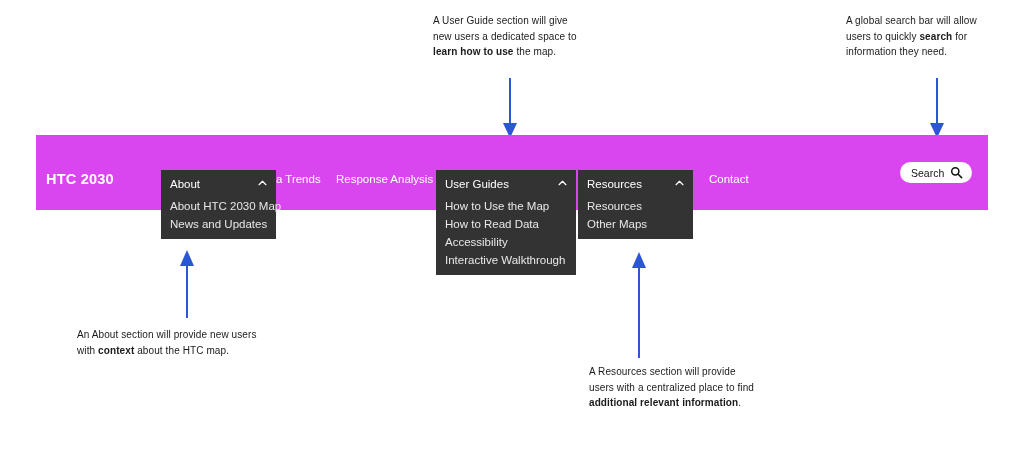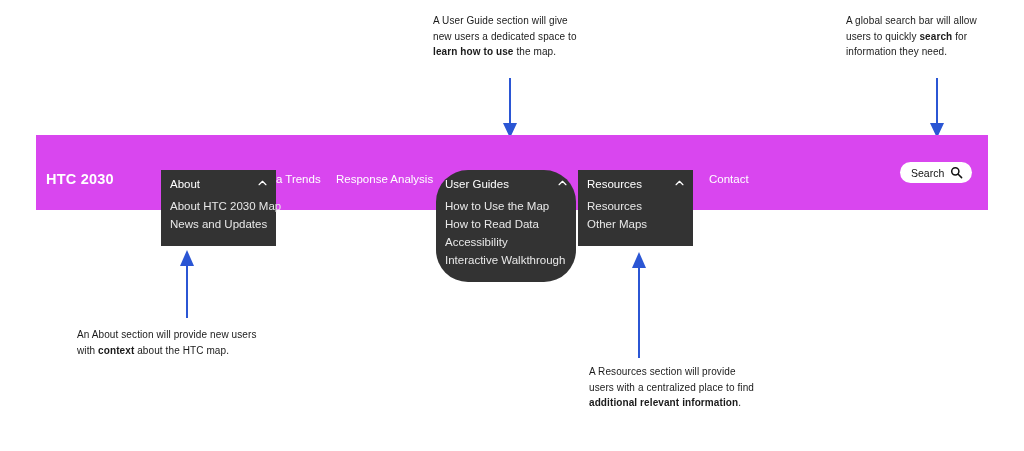--- a/index.html
+++ b/index.html
@@ -80,21 +80,21 @@
     white-space: nowrap;
   }
   .chev {
     position: absolute;
     right: 9px;
     top: 10px;
     width: 9px;
     height: 6px;
   }
   .menu-list {
-    padding: 0 0 13px 0;
+    padding: 0 0 6px 0;
   }
   .menu-entry {
     color: #e8e8e8;
     font-size: 11.5px;
     padding: 1px 0 1px 9px;
     line-height: 16px;
     white-space: nowrap;
   }
   .search-box {
     position: absolute;
@@ -185,21 +185,21 @@
     <svg class="chev" viewBox="0 0 10 7">
       <polyline points="1,5.5 5,1.5 9,5.5" fill="none" stroke="#ffffff" stroke-width="1.4" stroke-linecap="round" stroke-linejoin="round"></polyline>
     </svg>
   </div>
   <div class="menu-list">
     <div class="menu-entry">About HTC 2030 Map</div>
     <div class="menu-entry">News and Updates</div>
   </div>
 </div>
 
-<div class="menu-block wide" style="left:436px; top:170px;border-radius:32px;">
+<div class="menu-block wide" style="left:436px; top:170px;">
   <div class="menu-head">
     <span class="label">User Guides</span>
     <svg class="chev" viewBox="0 0 10 7">
       <polyline points="1,5.5 5,1.5 9,5.5" fill="none" stroke="#ffffff" stroke-width="1.4" stroke-linecap="round" stroke-linejoin="round"></polyline>
     </svg>
   </div>
   <div class="menu-list">
     <div class="menu-entry">How to Use the Map</div>
     <div class="menu-entry">How to Read Data</div>
     <div class="menu-entry">Accessibility</div>

